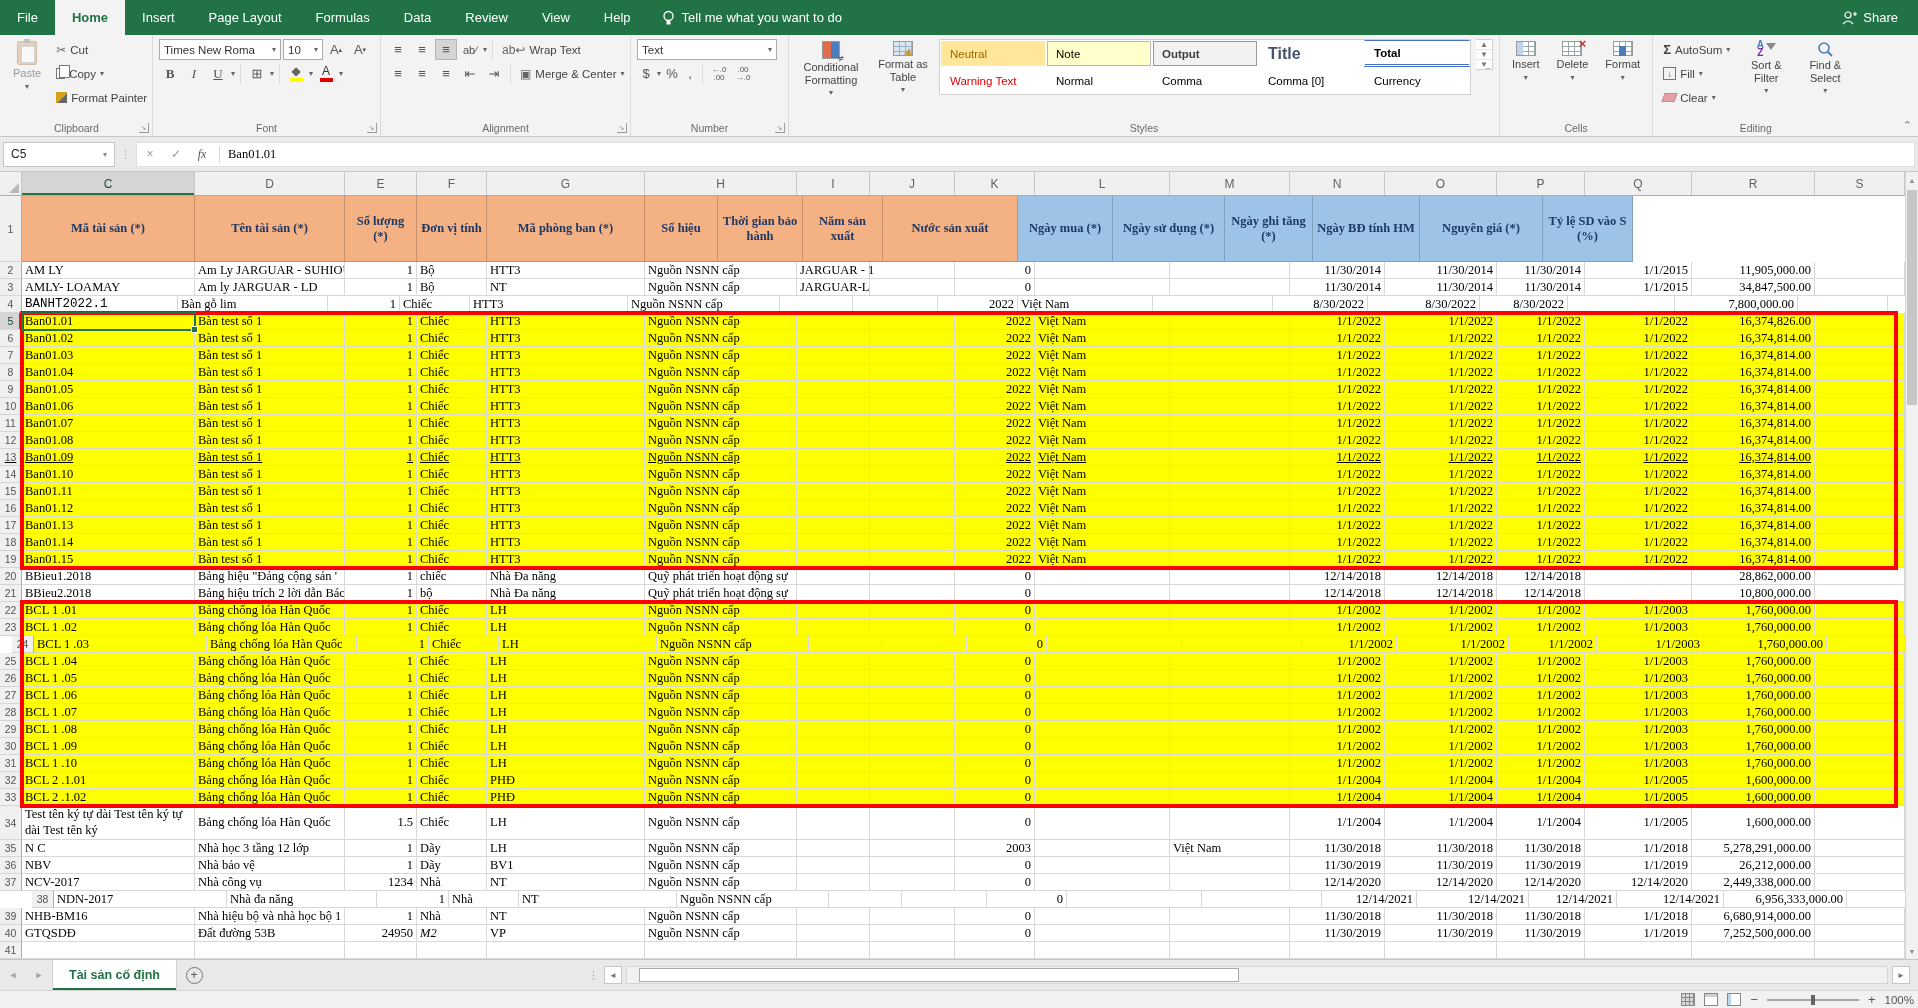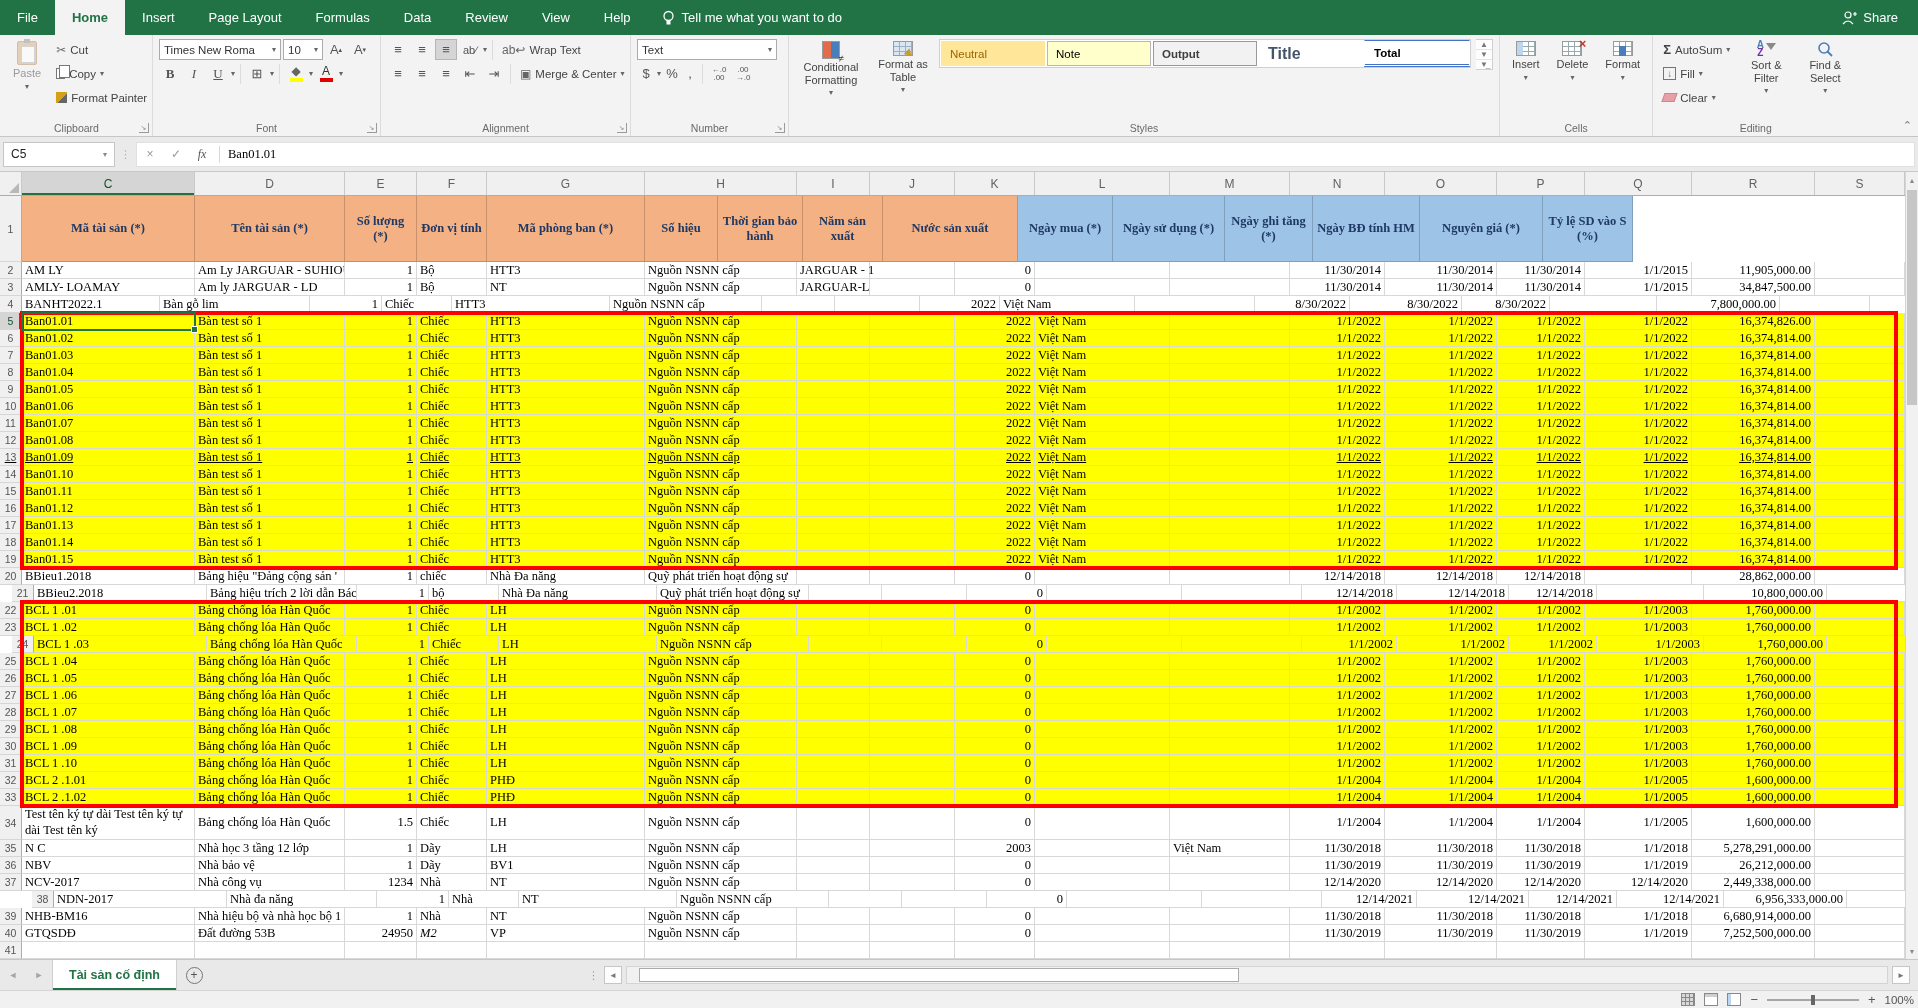--- a/index.html
+++ b/index.html
@@ -318,20 +318,27 @@
       <span class="dv">▾</span>
     </div>
     <div class="sgalwrap">
       <div class="sgrow">
           <div class="sgi st-neutral">Neutral</div>
           <div class="sgi st-note">Note</div>
           <div class="sgi st-output">Output</div>
           <div class="sgi st-title">Title</div>
           <div class="sgi st-total">Total</div>
         </div>
+      <div class="sgrow">
+          <div class="sgi st-warning">Warning Text</div>
+          <div class="sgi st-normal">Normal</div>
+          <div class="sgi st-plain">Comma</div>
+          <div class="sgi st-plain">Comma [0]</div>
+          <div class="sgi st-plain">Currency</div>
+        </div>
     </div>
     <div class="gscroll">
       <span>▲</span>
       <span>▼</span>
       <span style="border-bottom:none">▼̲</span>
     </div>
     <span class="glabel">Styles</span>
   </div>
 
   <div class="grp">
@@ -485,21 +492,21 @@
         <div class="c al" style="width: 120px;"></div>
         <div class="c ar" style="width: 95px;">11/30/2014</div>
         <div class="c ar" style="width: 112px;">11/30/2014</div>
         <div class="c ar" style="width: 88px;">11/30/2014</div>
         <div class="c ar" style="width: 107px;">1/1/2015</div>
         <div class="c ar ov" style="width: 123px;">34,847,500.00</div>
         <div class="c al" style="width: 90px;"></div>
       </div>
       <div class="row" style="height: 17px;">
         <div class="rn">4</div>
-        <div class="c al" style="width: 138px;">BANHT2022.1</div>
+        <div class="c al" style="width: 156px; font-family: Liberation Mono, monospace;">BANHT2022.1</div>
         <div class="c al" style="width: 150px;">Bàn gỗ lim</div>
         <div class="c ar" style="width: 72px;">1</div>
         <div class="c al" style="width: 70px;">Chiếc</div>
         <div class="c al" style="width: 158px;">HTT3</div>
         <div class="c al ov" style="width: 152px;">Nguồn NSNN cấp</div>
         <div class="c al" style="width: 73px;"></div>
         <div class="c al" style="width: 85px;"></div>
         <div class="c ar" style="width: 80px;">2022</div>
         <div class="c al ov" style="width: 135px;">Việt Nam</div>
         <div class="c al" style="width: 120px;"></div>
@@ -823,21 +830,21 @@
         <div class="c ar ov" style="width: 80px;">0</div>
         <div class="c al" style="width: 135px;"></div>
         <div class="c al" style="width: 120px;"></div>
         <div class="c ar" style="width: 95px;">12/14/2018</div>
         <div class="c ar" style="width: 112px;">12/14/2018</div>
         <div class="c ar ov" style="width: 88px;">12/14/2018</div>
         <div class="c ar" style="width: 107px;"></div>
         <div class="c ar ov" style="width: 123px;">28,862,000.00</div>
         <div class="c al" style="width: 90px;"></div>
       </div>
-      <div class="row" style="height: 17px; padding-left: 12px;">
+      <div class="row" style="height: 17px;">
         <div class="rn">21</div>
         <div class="c al" style="width: 173px;">BBieu2.2018</div>
         <div class="c al" style="width: 150px;">Bảng hiệu trích 2 lời dẫn Bác</div>
         <div class="c ar" style="width: 72px;">1</div>
         <div class="c al" style="width: 70px;">bộ</div>
         <div class="c al" style="width: 158px;">Nhà Đa năng</div>
         <div class="c al ov" style="width: 152px;">Quỹ phát triển hoạt động sự</div>
         <div class="c al" style="width: 73px;"></div>
         <div class="c al" style="width: 85px;"></div>
         <div class="c ar ov" style="width: 80px;">0</div>

